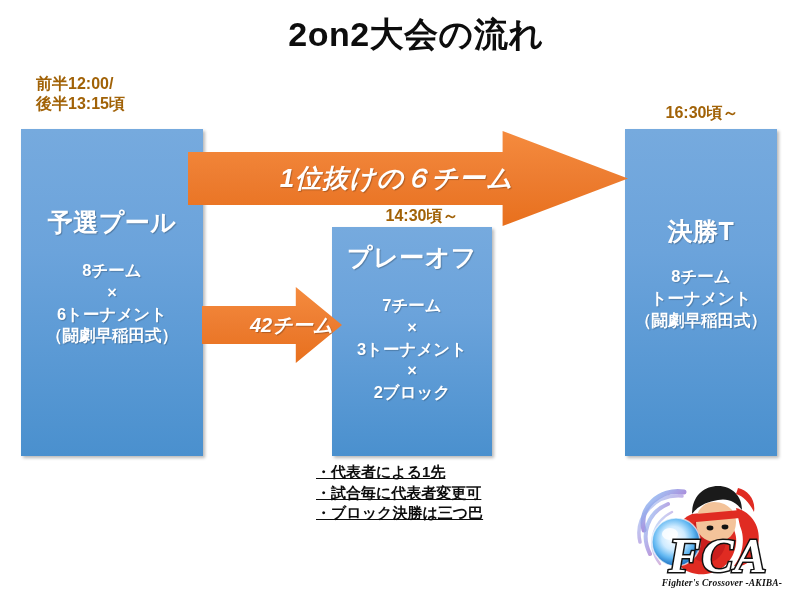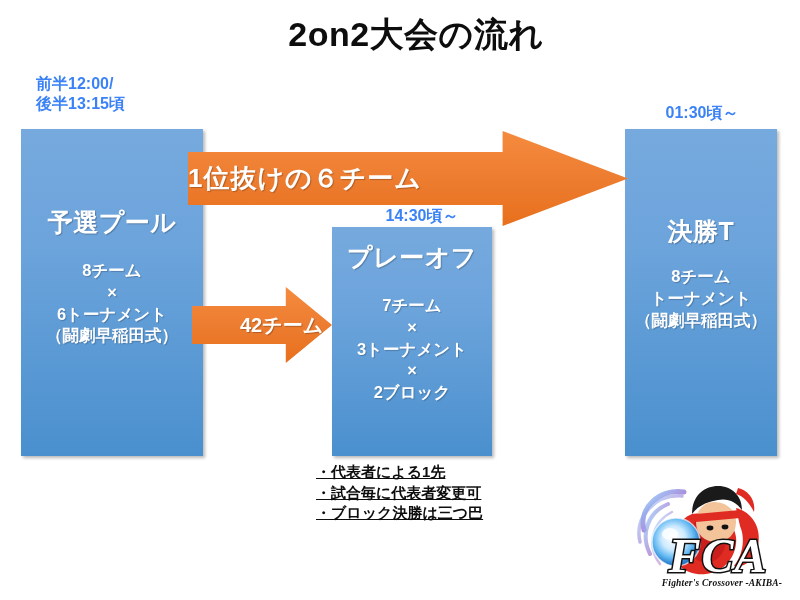--- a/index.html
+++ b/index.html
@@ -33,21 +33,21 @@
     color: #0d0d0d;
     white-space: nowrap;
     margin-left: 16px;
   }
 
   
   .caption {
     position: absolute;
     font-size: 16px;
     font-weight: bold;
-    color: #3b82f6;
+    color: #a16207;
     line-height: 1.22;
     white-space: nowrap;
   }
   #caption-pool   { left: 36px;  top: 74px;  text-align: left; }
   #caption-po     { left: 342px; top: 206px; text-align: center; width: 160px; }
   #caption-final  { left: 624px; top: 103px; text-align: center; width: 156px; }
 
   
   .box {
     position: absolute;
@@ -98,40 +98,41 @@
     background: linear-gradient(to bottom, #F58B3E 0%, #ED7D31 48%, #E8701D 100%);
     filter: drop-shadow(2px 2px 2px rgba(0,0,0,0.3));
     color: #ffffff;
     font-weight: bold;
     display: flex;
     align-items: center;
     box-sizing: border-box;
   }
   .arrow-label {
     width: 100%;
-    text-align: left;
+    text-align: right;
     text-shadow: 1px 1px 1px rgba(0,0,0,0.25);
     white-space: nowrap;
+    font-style: italic;
   }
 
   
   #arrow-top {
     left: 188px; top: 131px; width: 440px; height: 95px;
     clip-path: polygon(
       0% 22%, 71.5% 22%, 71.5% 0%, 100% 50%,
       71.5% 100%, 71.5% 78%, 0% 78%);
   }
   #arrow-top .arrow-label {
     font-size: 26px;
     letter-spacing: 1px;
     padding-right: 26%;
   }
 
   #arrow-mid-left {
-    left: 192px; top: 287px; width: 140px; height: 76px;
+    left: 202px; top: 287px; width: 140px; height: 76px;
     clip-path: polygon(
       0% 25%, 67% 25%, 67% 0%, 100% 50%,
       67% 100%, 67% 75%, 0% 75%);
     padding-left: 48px;
   }
   #arrow-mid-left .arrow-label {
     font-size: 20px;
     padding-right: 28%;
   }
 
@@ -177,21 +178,21 @@
 
   <div id="title">2on2大会の流れ</div>
 
   <div class="caption" id="caption-pool">
     <div>前半12:00/</div>
     <div>後半13:15頃</div>
   </div>
 
   <div class="caption" id="caption-po">14:30頃～</div>
 
-  <div class="caption" id="caption-final">01:30頃～</div>
+  <div class="caption" id="caption-final">16:30頃～</div>
 
   <div class="box" id="box-pool">
     <div class="box-head">予選プール</div>
     <div class="box-sub">
       <div>8チーム</div>
       <div>×</div>
       <div>6トーナメント</div>
       <div>（闘劇早稲田式）</div>
     </div>
   </div>

